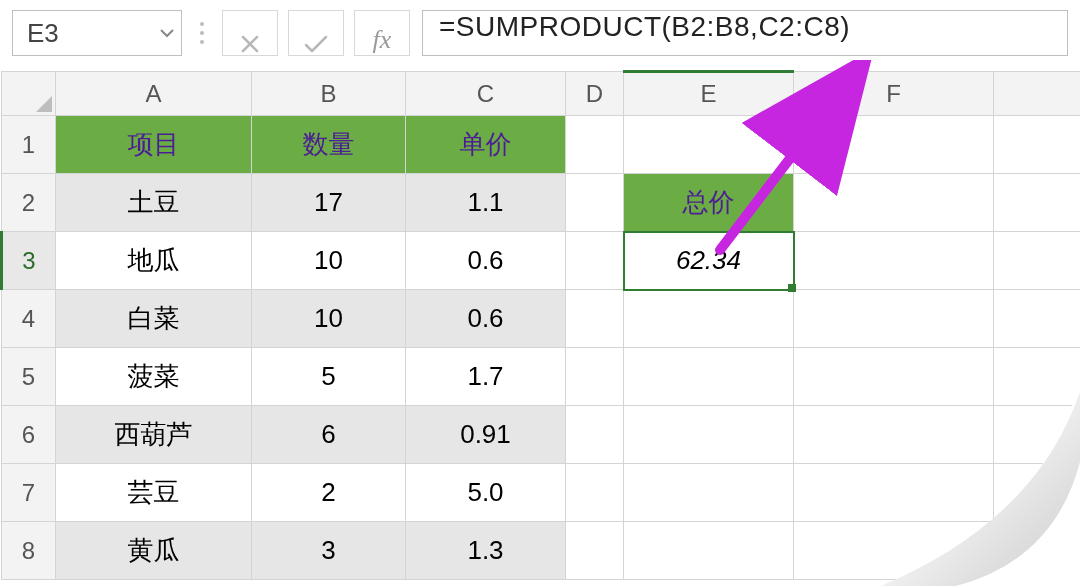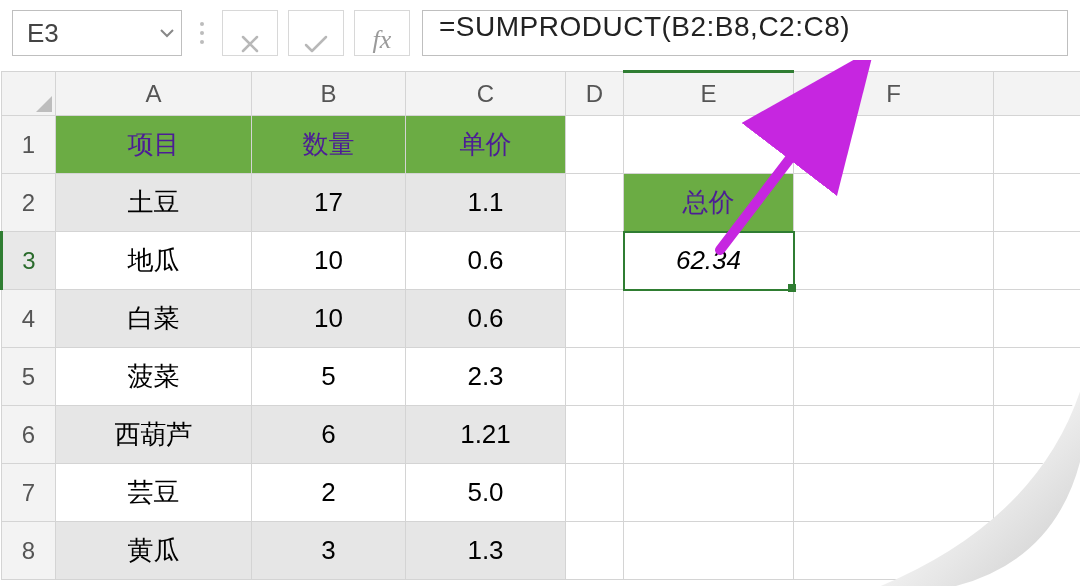--- a/index.html
+++ b/index.html
@@ -246,32 +246,32 @@
       <td></td>
       <td></td>
       <td></td>
       <td></td>
     </tr>
 
     <tr>
       <td class="row-hdr">5</td>
       <td>菠菜</td>
       <td>5</td>
-      <td>2.3</td>
+      <td>1.7</td>
       <td></td>
       <td></td>
       <td></td>
       <td></td>
     </tr>
 
     <tr>
       <td class="row-hdr">6</td>
       <td class="alt">西葫芦</td>
       <td class="alt">6</td>
-      <td class="alt">1.21</td>
+      <td class="alt">0.91</td>
       <td></td>
       <td></td>
       <td></td>
       <td></td>
     </tr>
 
     <tr>
       <td class="row-hdr">7</td>
       <td>芸豆</td>
       <td>2</td>

